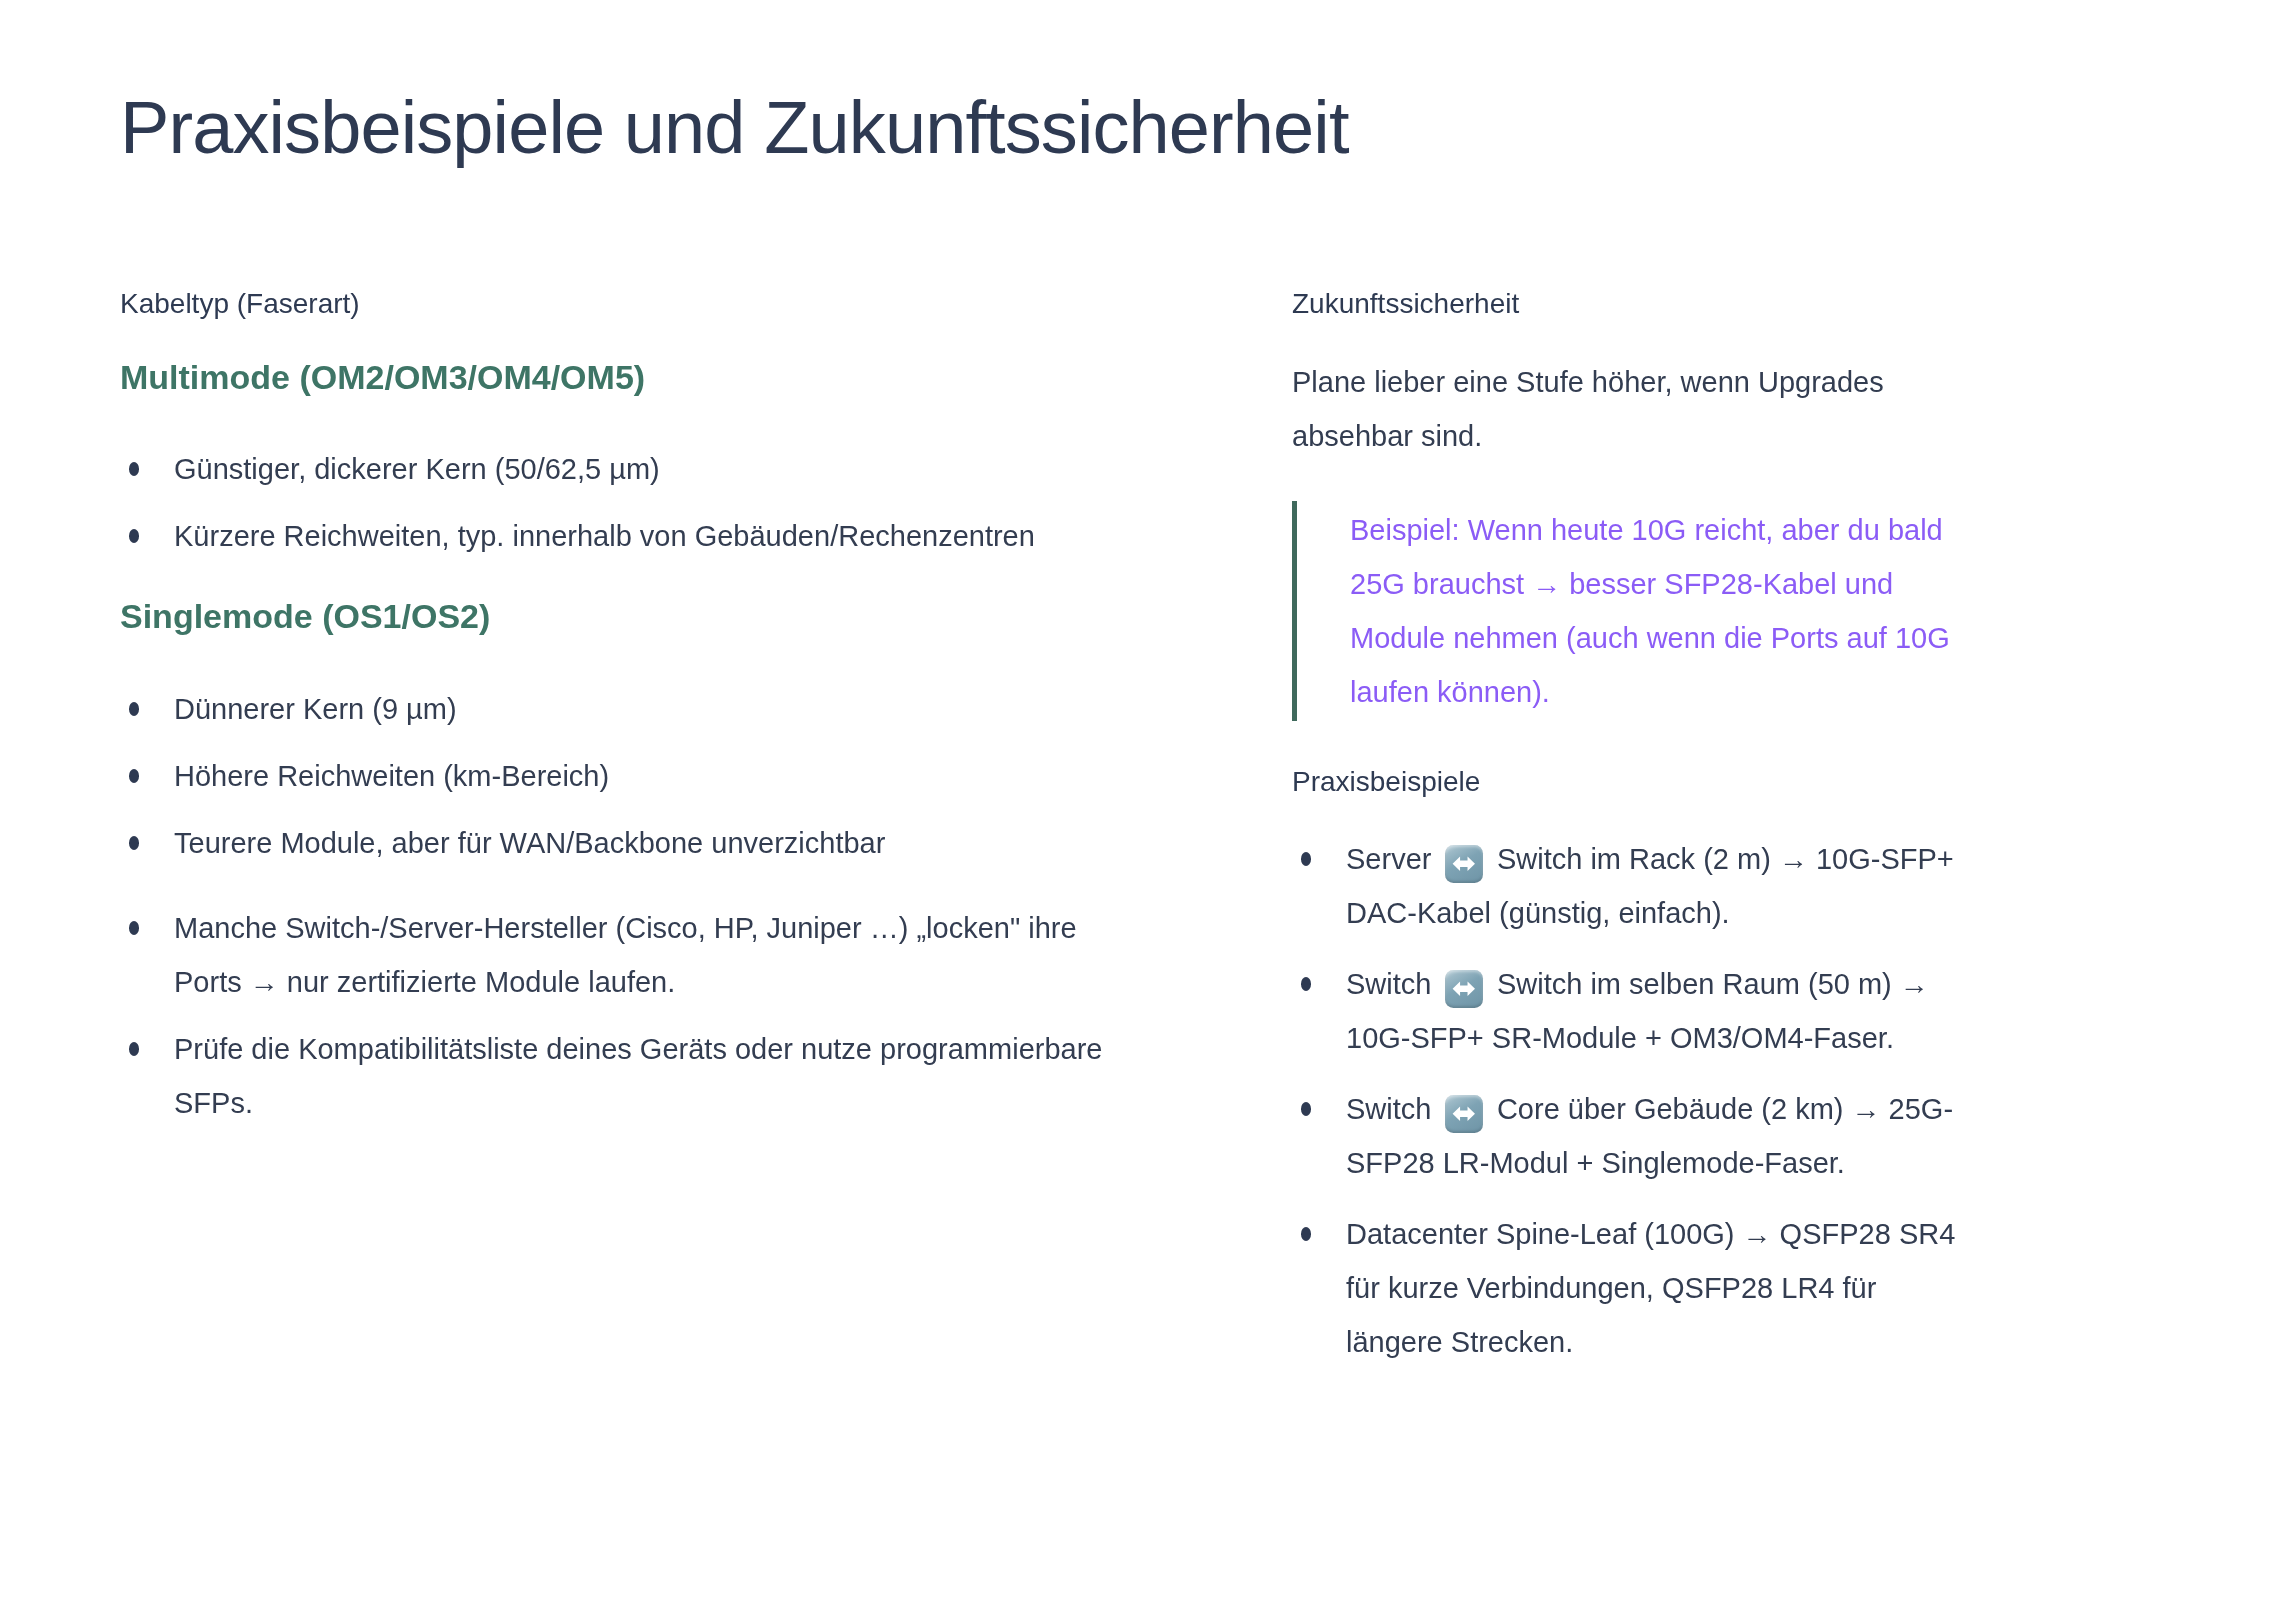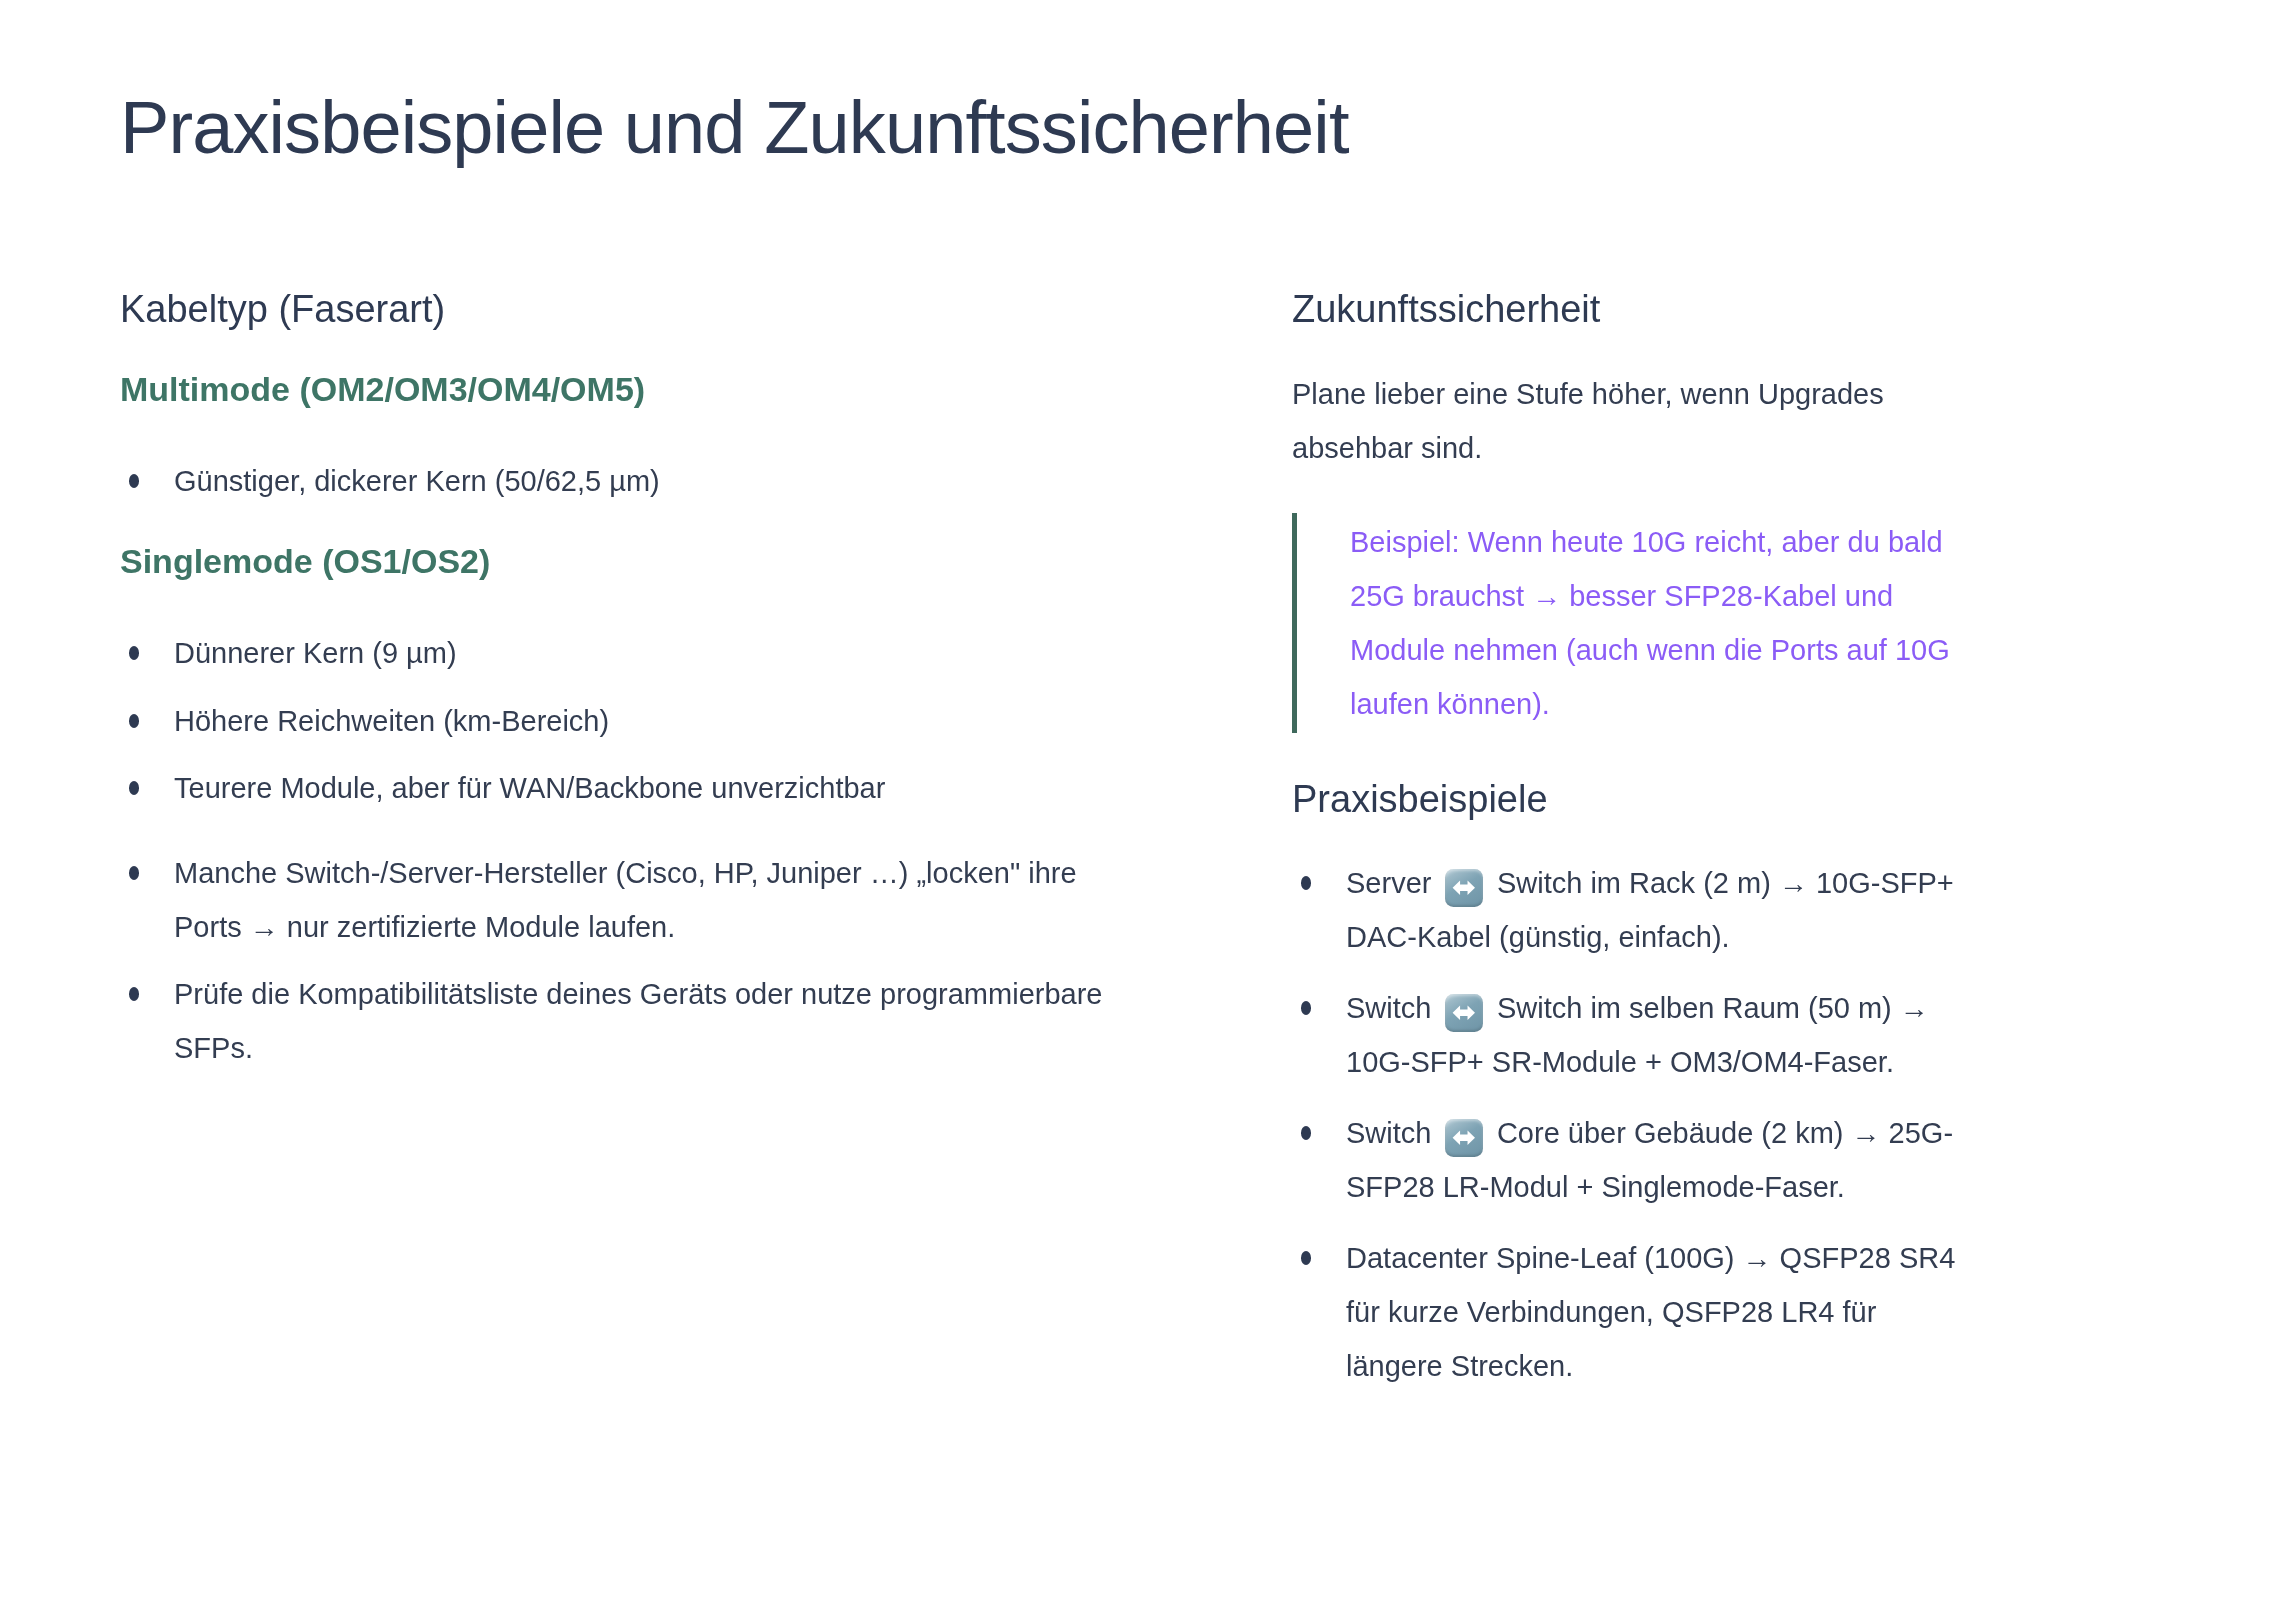--- a/index.html
+++ b/index.html
@@ -12,21 +12,21 @@
   h1{
     margin:0 0 119px 0;
     font-size:74px;font-weight:400;line-height:1.1;
     color:#2e3a52;letter-spacing:-0.9px;
   }
   .columns{display:flex;align-items:flex-start;}
   .col-left{width:1008px;margin-right:164px;flex:none;}
   .col-right{width:683px;flex:none;}
   h2{
     margin:0 0 34px 0;
-    font-size:38px;font-weight:400;line-height:1.2;
+    font-size:28px;font-weight:400;line-height:1.2;
     color:#2e3a52;
   }
   h3.green{
     margin:0 0 43px 0;
     font-size:34px;font-weight:700;line-height:1.3;
     color:#3e7566;
   }
   .body-text{
     margin:0 0 38px 0;
     font-size:29px;line-height:54px;color:#333d51;
@@ -59,20 +59,21 @@
   <h1>Praxisbeispiele und Zukunftssicherheit</h1>
 
   <div class="columns">
 
     <section class="col-left">
       <h2>Kabeltyp (Faserart)</h2>
 
       <h3 class="green">Multimode (OM2/OM3/OM4/OM5)</h3>
       <ul class="bullets">
           <li>Günstiger, dickerer Kern (50/62,5 µm)</li>
+          <li>Kürzere Reichweiten, typ. innerhalb von Gebäuden/Rechenzentren</li>
         </ul>
 
       <h3 class="green">Singlemode (OS1/OS2)</h3>
       <ul class="bullets">
           <li>Dünnerer Kern (9 µm)</li>
           <li>Höhere Reichweiten (km-Bereich)</li>
           <li>Teurere Module, aber für WAN/Backbone unverzichtbar</li>
         </ul>
 
       <ul class="bullets">

